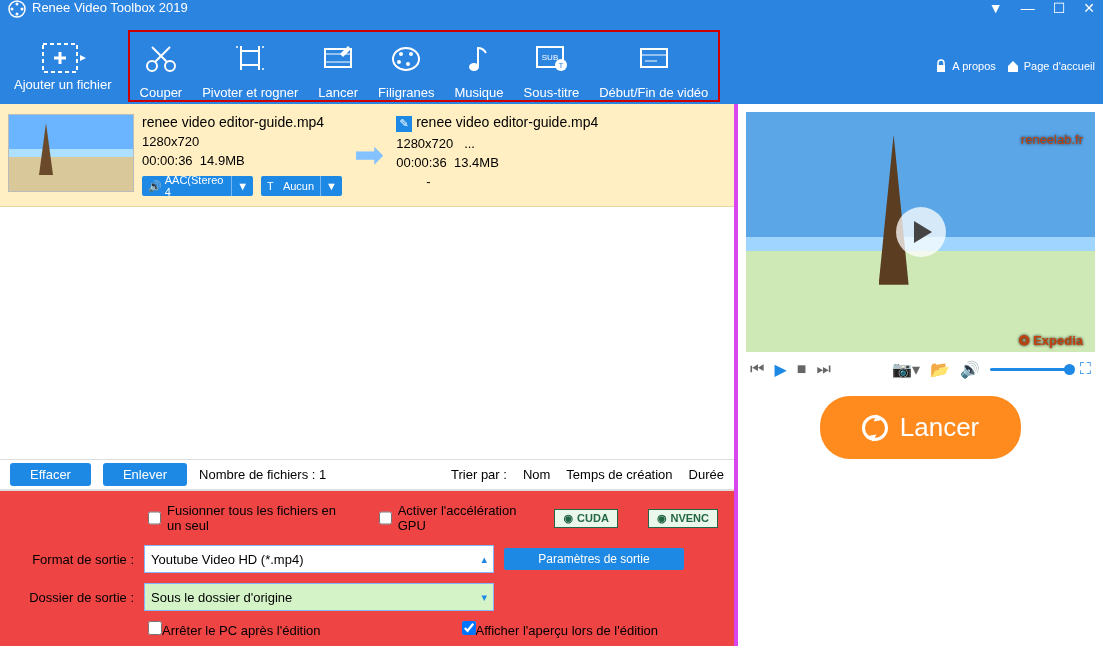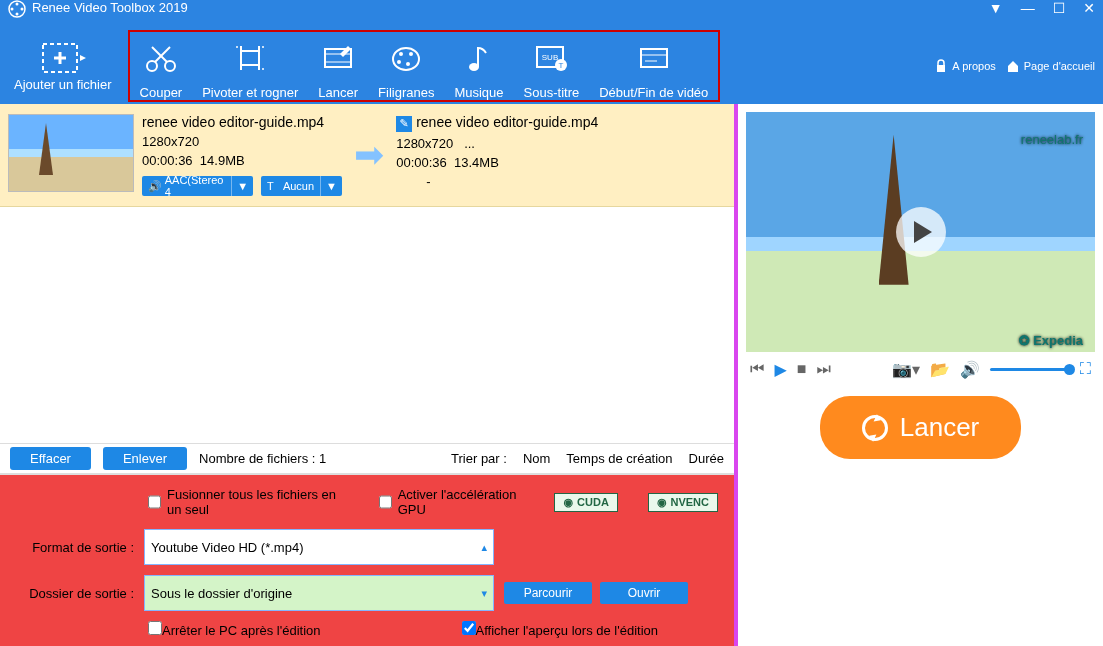--- a/index.html
+++ b/index.html
@@ -35,35 +35,35 @@
 .list-footer .info { }
 .list-footer .sort { margin-left:auto; display:flex; gap:16px; align-items:center; }
 .sort span { cursor:pointer; }
 .bottom-panel { background:#ef4444; border-top:2px solid #ddd; padding:12px 16px 8px 16px; font-size:13px; }
 .opt-row { display:flex; align-items:center; gap:30px; margin-bottom:12px; }
 .opt-row .cb { display:flex; align-items:center; gap:6px; }
 .cb input { width:14px; height:14px; }
 .badge { border:1px solid #264; background:#eaf8ec; padding:2px 8px; font-size:11px; font-weight:bold; color:#264; display:flex; align-items:center; gap:4px; }
 .form-row { display:flex; align-items:center; gap:10px; margin-bottom:10px; }
 .form-row .flabel { width:118px; text-align:right; white-space:nowrap; }
-.combo { flex:1; max-width:350px; height:36px; border:1px solid #84b5ff; background:#fff; display:flex; align-items:center; padding:0 6px; font-size:13px; position:relative; cursor:pointer; }
+.combo { flex:1; max-width:350px; height:28px; border:1px solid #84b5ff; background:#fff; display:flex; align-items:center; padding:0 6px; font-size:13px; position:relative; cursor:pointer; }
 .combo:after { content:"▴"; color:#1e88e5; position:absolute; right:6px; font-size:11px; }
 .combo.folder { background:#d4f4c8; }
 .combo.folder:after { content:"▾"; }
 .small-btns { display:flex; gap:8px; }
 .small-btn { background:#1e88e5; color:#fff; border:none; padding:4px 0; width:88px; border-radius:2px; font-size:12px; cursor:pointer; }
 .wide-btn { width:180px; }
 .opt-row2 { display:flex; align-items:center; gap:30px; margin-top:4px; padding-left:132px; }
 .right-pane { width:365px; display:flex; flex-direction:column; background:#fff; }
 .preview { flex:1; background:#000; position:relative; margin:8px 8px 0 8px; display:flex; align-items:center; justify-content:center; }
 .preview-img { width:100%; height:100%; background:linear-gradient(#5aa6e6 0 52%, #9fd5ff 52% 58%, #cfe9b6 58% 100%); position:relative; }
 .preview-img:before { content:""; position:absolute; left:38%; bottom:28%; width:30px; height:150px; background:#5b3d22; clip-path:polygon(50% 0,0 100%,100% 100%); }
 .play-overlay { position:absolute; width:50px; height:50px; border-radius:50%; background:rgba(255,255,255,.75); display:flex; align-items:center; justify-content:center; cursor:pointer; }
 .play-overlay:before { content:""; border-left:18px solid #444; border-top:11px solid transparent; border-bottom:11px solid transparent; margin-left:4px; }
-.wmk { position:absolute; color:#0f766e; font-size:13px; text-shadow:0 0 3px #000; }
+.wmk { position:absolute; color:#c2410c; font-size:13px; text-shadow:0 0 3px #000; }
 .wmk.tr { top:20px; right:12px; }
 .wmk.br { bottom:4px; right:12px; font-weight:bold; }
 .vcontrols { height:34px; display:flex; align-items:center; gap:10px; padding:0 12px; color:#555; font-size:16px; }
 .vcontrols .c { cursor:pointer; color:#666; }
 .vcontrols .c.blue { color:#1e88e5; }
 .volume-slider { flex:1; max-width:80px; height:3px; background:#1e88e5; position:relative; border-radius:2px; }
 .volume-slider:after { content:""; position:absolute; right:-5px; top:-4px; width:11px; height:11px; background:#1e88e5; border-radius:50%; }
 .launch-wrap { flex:1; display:flex; align-items:flex-start; justify-content:center; padding:10px; }
 .launch { background:#ff8a1e; color:#fff; border:none; border-radius:30px; font-size:26px; padding:16px 42px; display:flex; align-items:center; gap:12px; cursor:pointer; }
 .launch-ico { width:26px; height:26px; border:3px solid #fff; border-radius:50%; position:relative; }
@@ -267,30 +267,29 @@
             <span>Activer l'accélération GPU</span>
           </label>
         <span class="badge">◉ <span>CUDA</span></span>
         <span class="badge">◉ <span>NVENC</span></span>
       </div>
       <div class="form-row">
         <span class="flabel">Format de sortie :</span>
         <div class="combo">
             <span>Youtube Video HD (*.mp4)</span>
           </div>
+        <div class="small-btns">
+            <button class="small-btn wide-btn">Paramètres de sortie</button>
+          </div>
       </div>
       <div class="form-row">
         <span class="flabel">Dossier de sortie :</span>
         <div class="combo folder">
             <span>Sous le dossier d'origine</span>
           </div>
-        <div class="small-btns">
-          <button class="small-btn">Parcourir</button>
-          <button class="small-btn">Ouvrir</button>
-        </div>
       </div>
       <div class="opt-row2">
         <label class="cb"><input type="checkbox" style=""><span>Arrêter le PC après l'édition</span></label>
         <label class="cb" style="margin-left:auto;margin-right:60px;"><input type="checkbox" checked="" style=""><span>Afficher l'aperçu lors de l'édition</span></label>
       </div>
     </div>
   </div>
 
   <div class="right-pane">
     <div class="preview">

